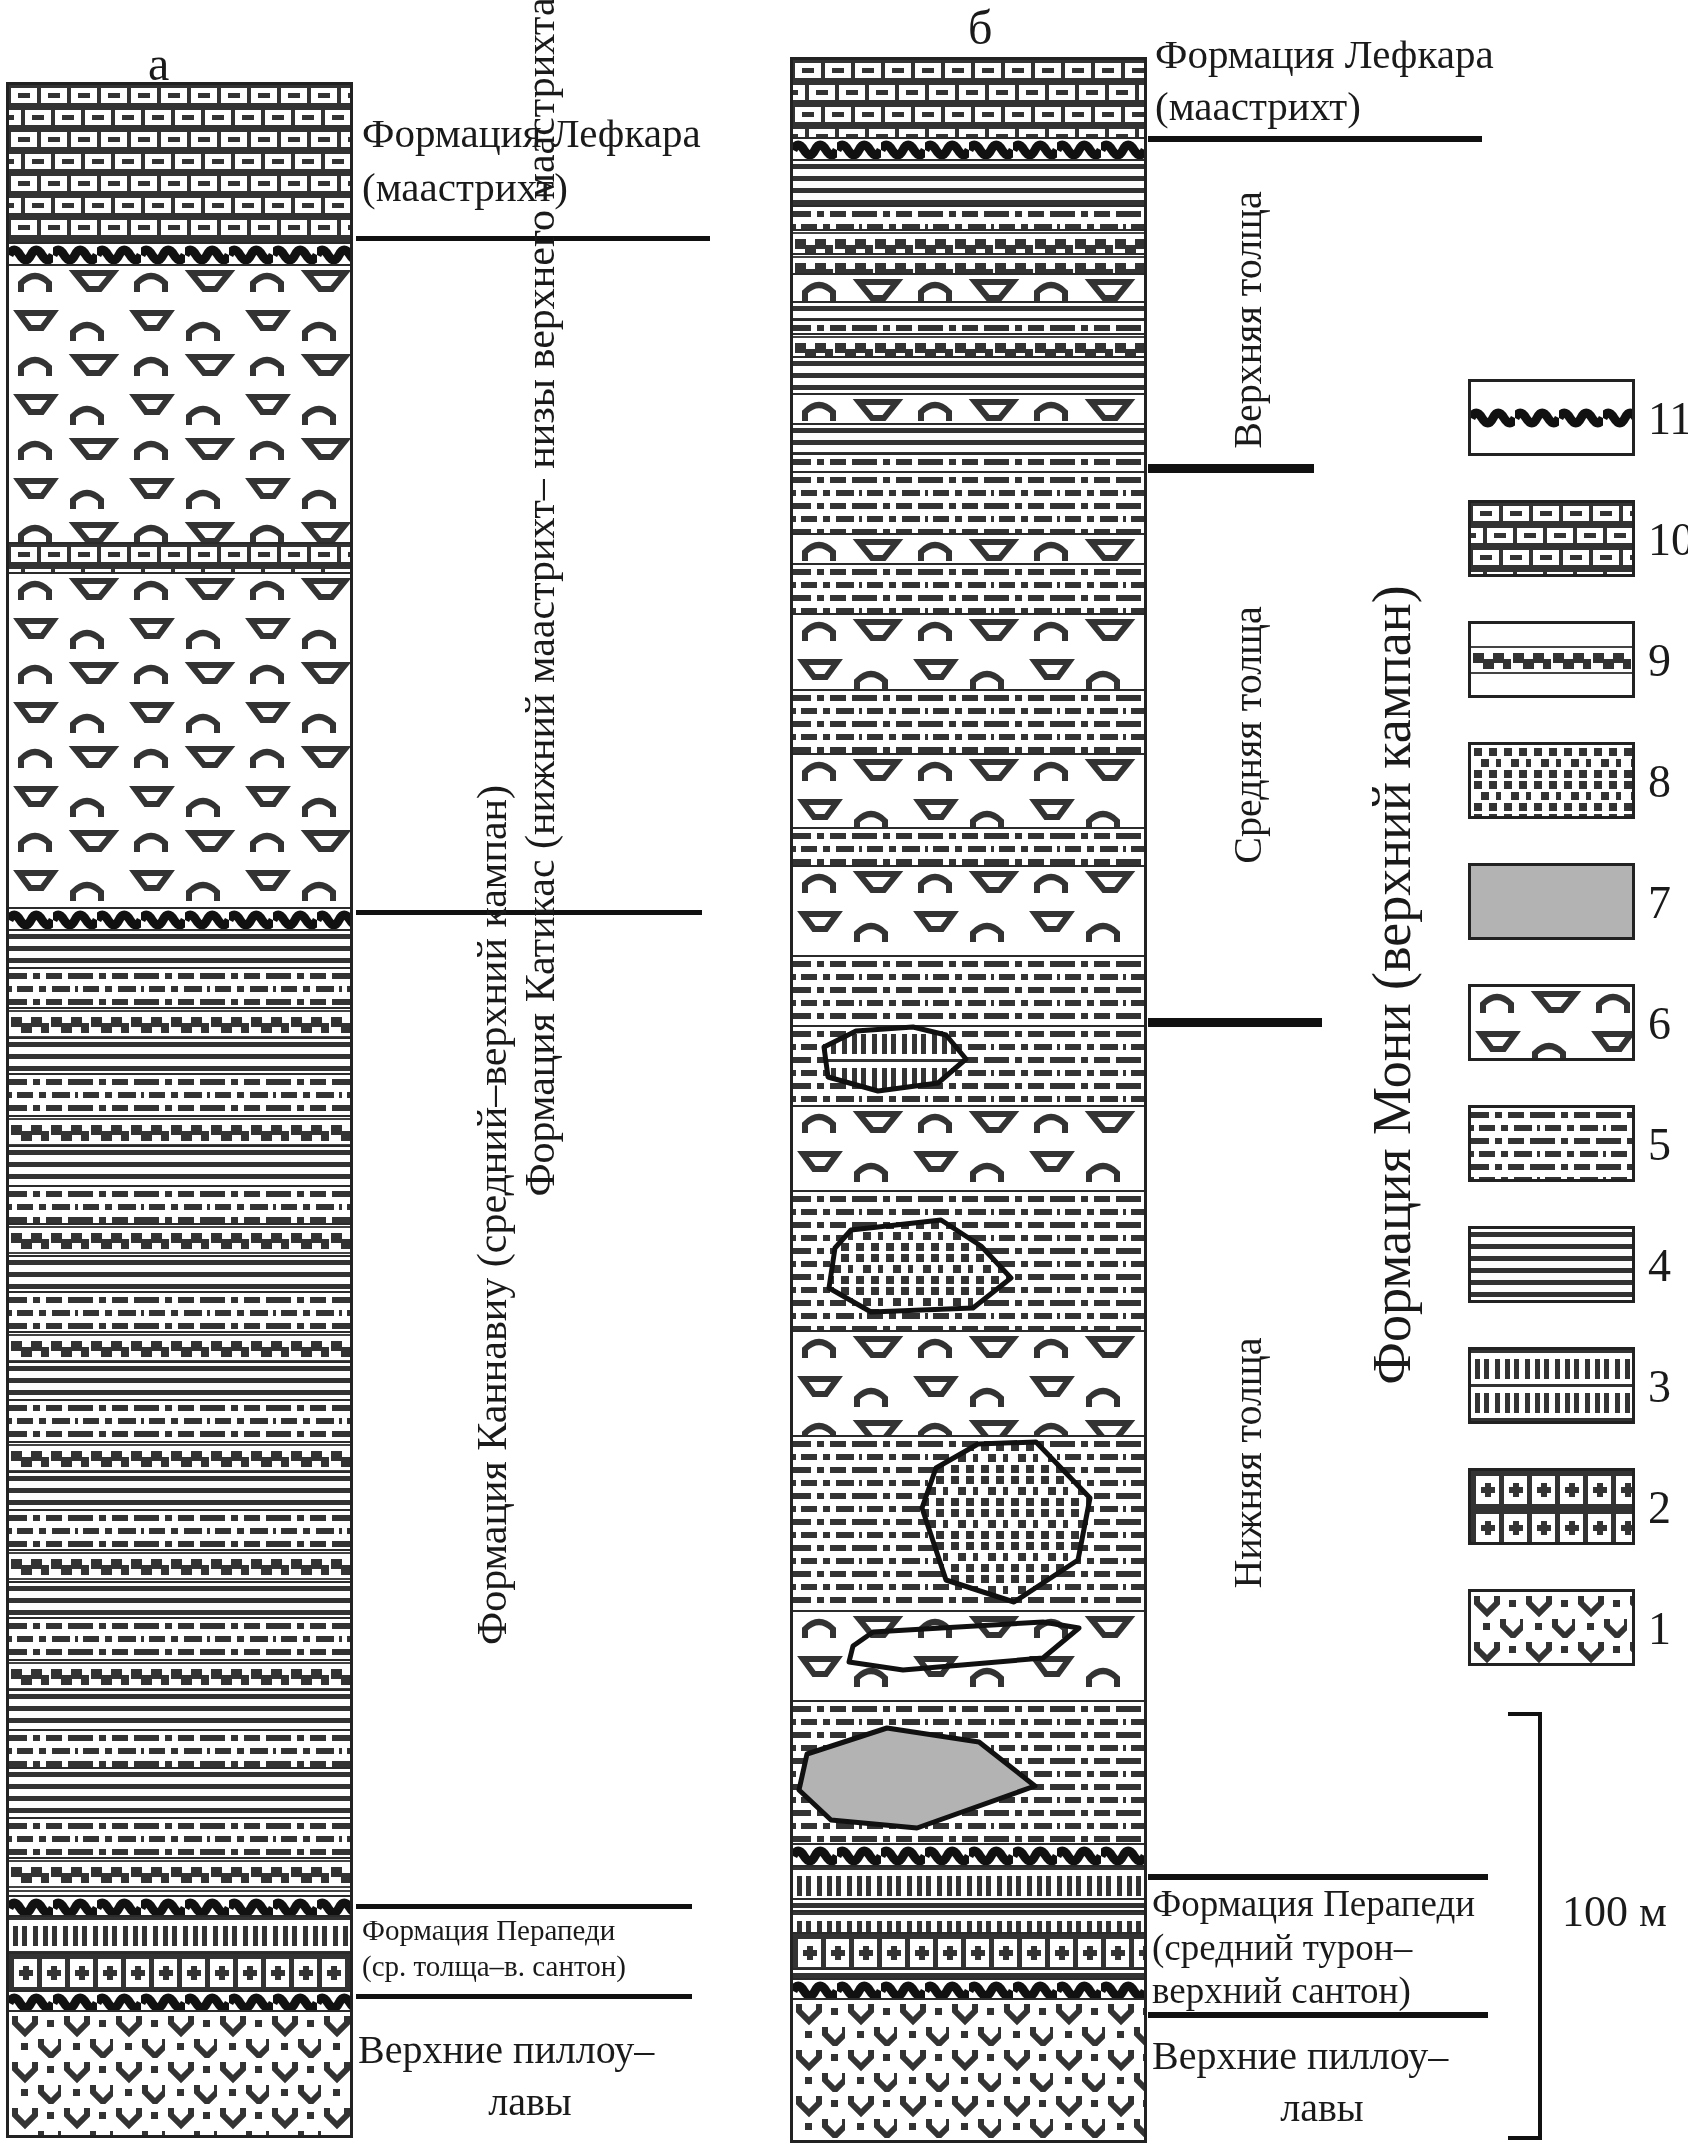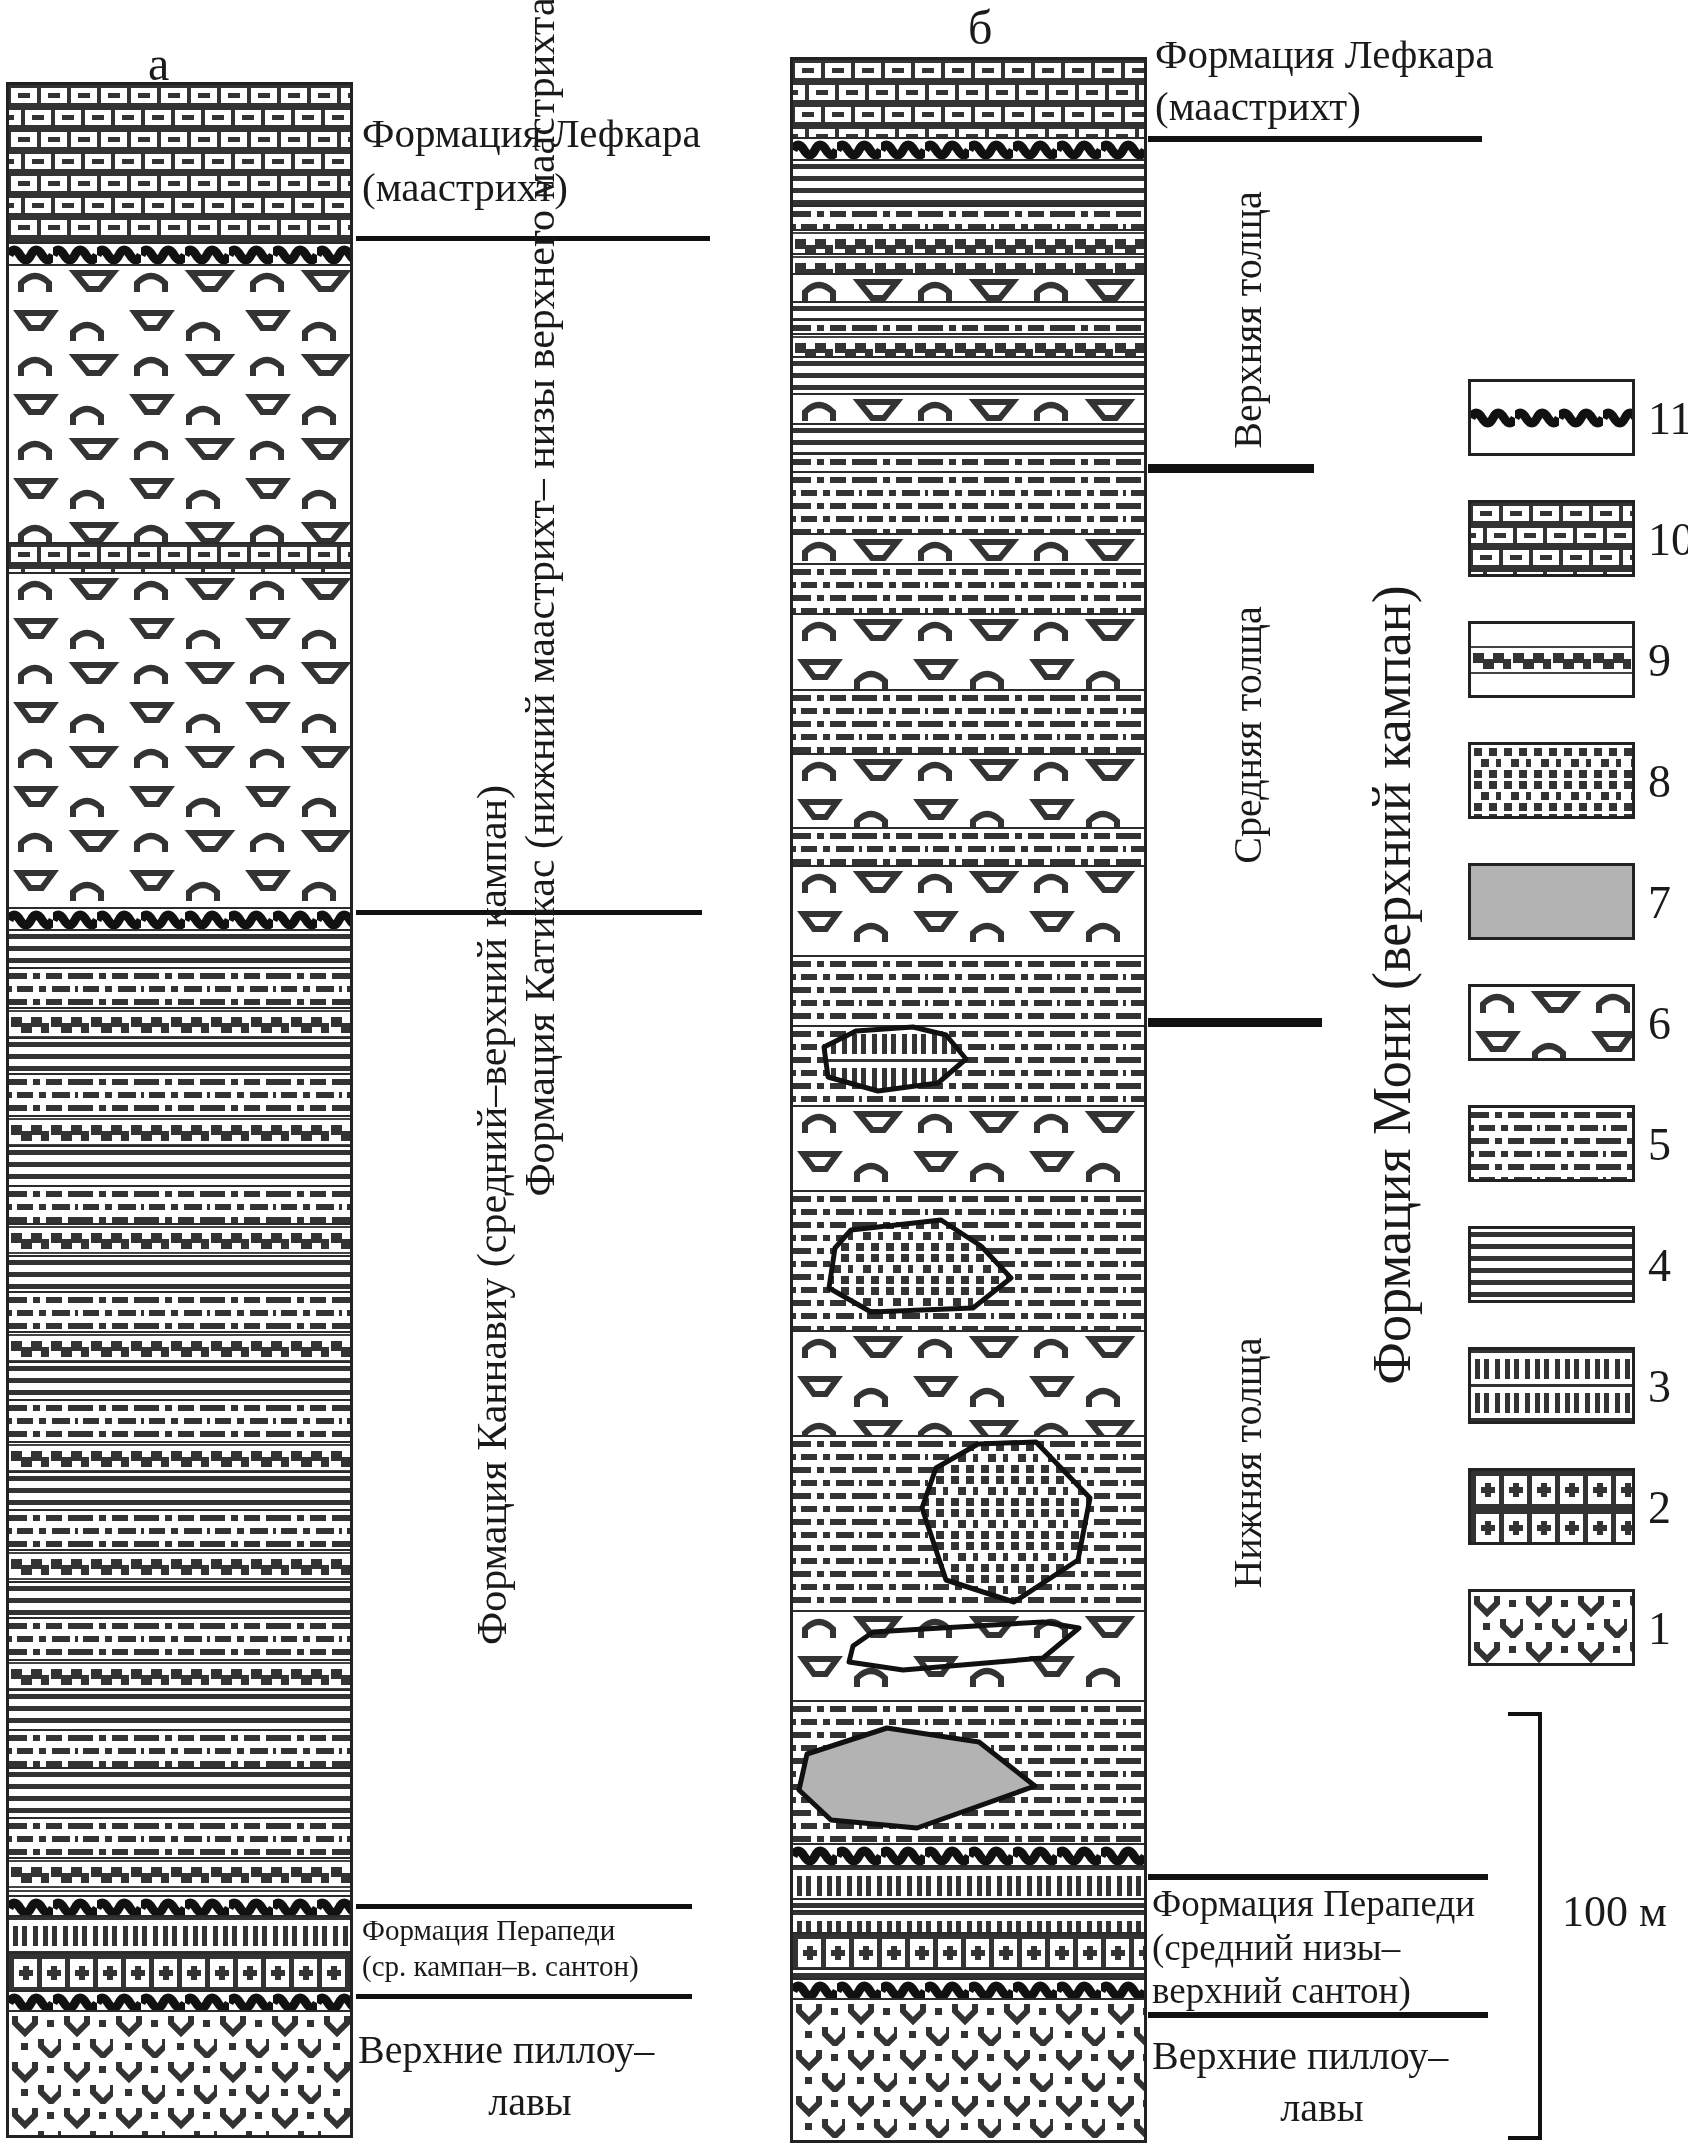--- a/index.html
+++ b/index.html
@@ -587,29 +587,29 @@
   <div class="lbl" id="lbl-lefkara-a">
     <span>Формация Лефкара</span>
     <span>(маастрихт)</span>
   </div>
   <div class="lbl" id="lbl-lefkara-b">
     <span>Формация Лефкара</span>
     <span>(маастрихт)</span>
   </div>
   <div class="lbl" id="lbl-perapedi-a">
     <span>Формация Перапеди</span>
-    <span>(ср. кампан–в. сантон)</span>
+    <span>(ср. толща–в. сантон)</span>
   </div>
   <div class="lbl" id="lbl-pillow-a">
     <span>Верхние пиллоу–</span>
     <span>лавы</span>
   </div>
   <div class="lbl" id="lbl-perapedi-b">
     <span>Формация Перапеди</span>
-    <span>(средний низы–</span>
+    <span>(средний турон–</span>
     <span>верхний сантон)</span>
   </div>
   <div class="lbl" id="lbl-pillow-b">
     <span>Верхние пиллоу–</span>
     <span>лавы</span>
   </div>
 
   <div class="rot" id="lbl-katikas">
     <span>Формация Катикас</span>
     <span>(нижний маастрихт–</span>

